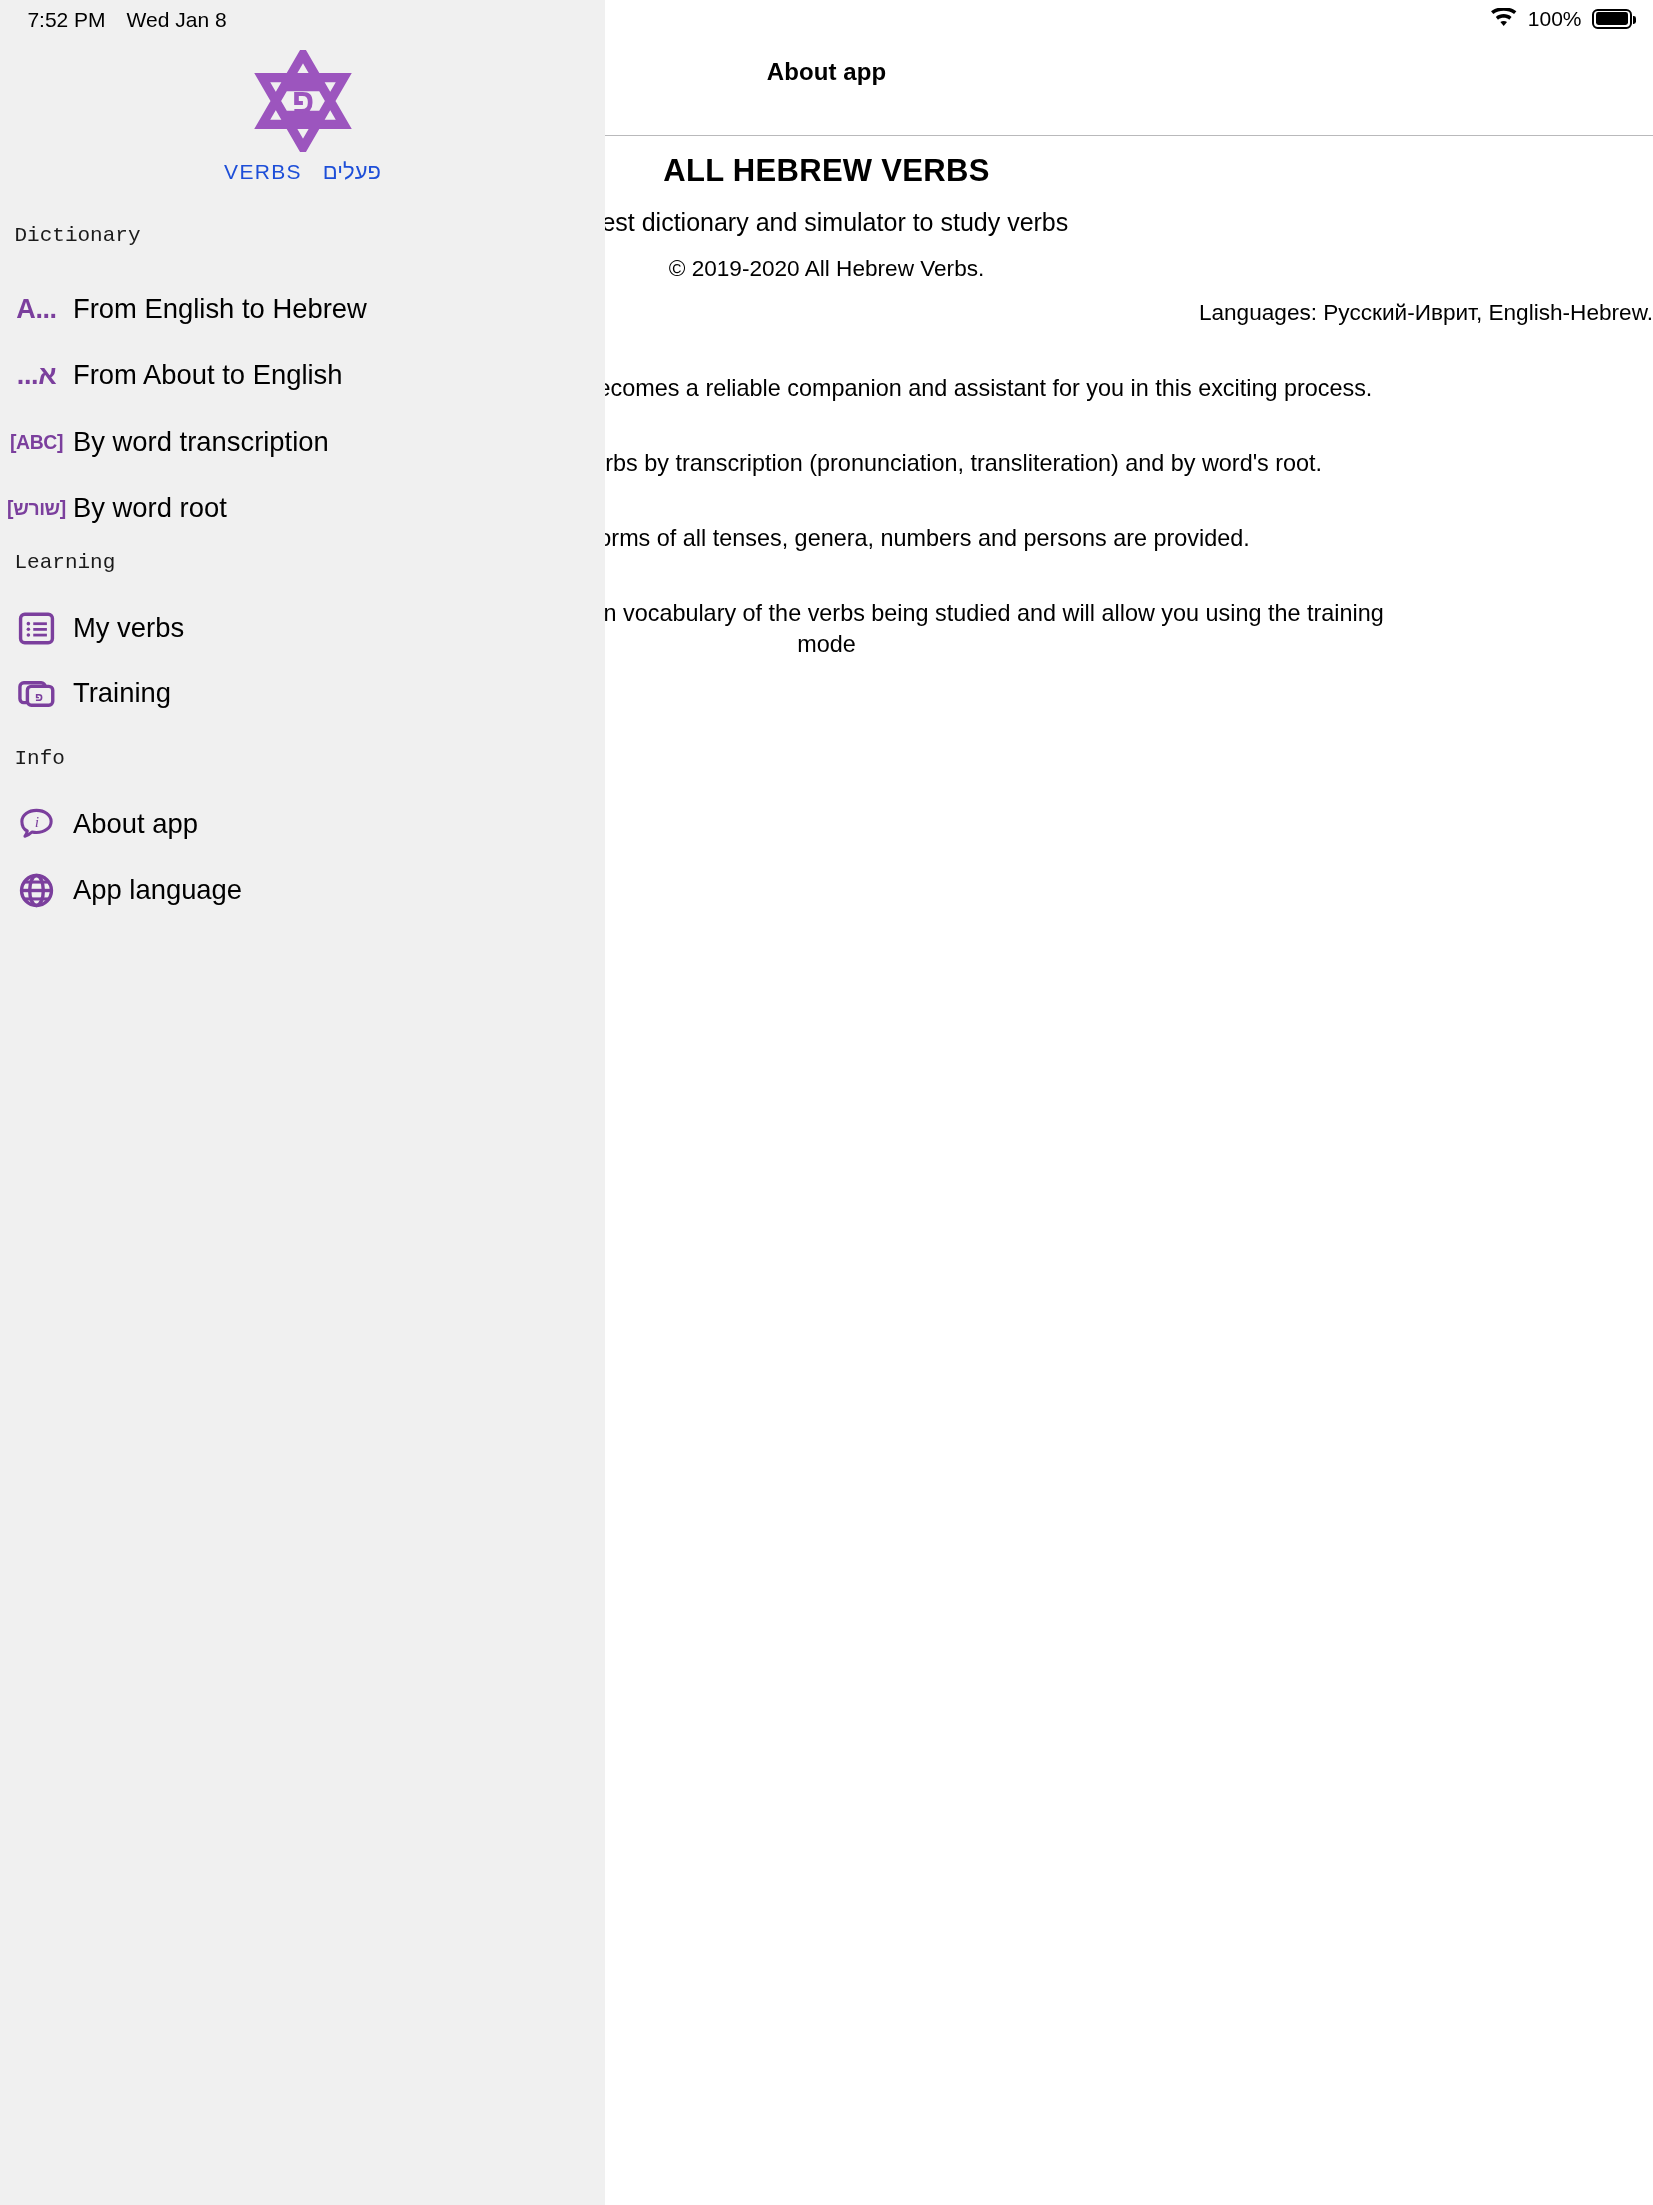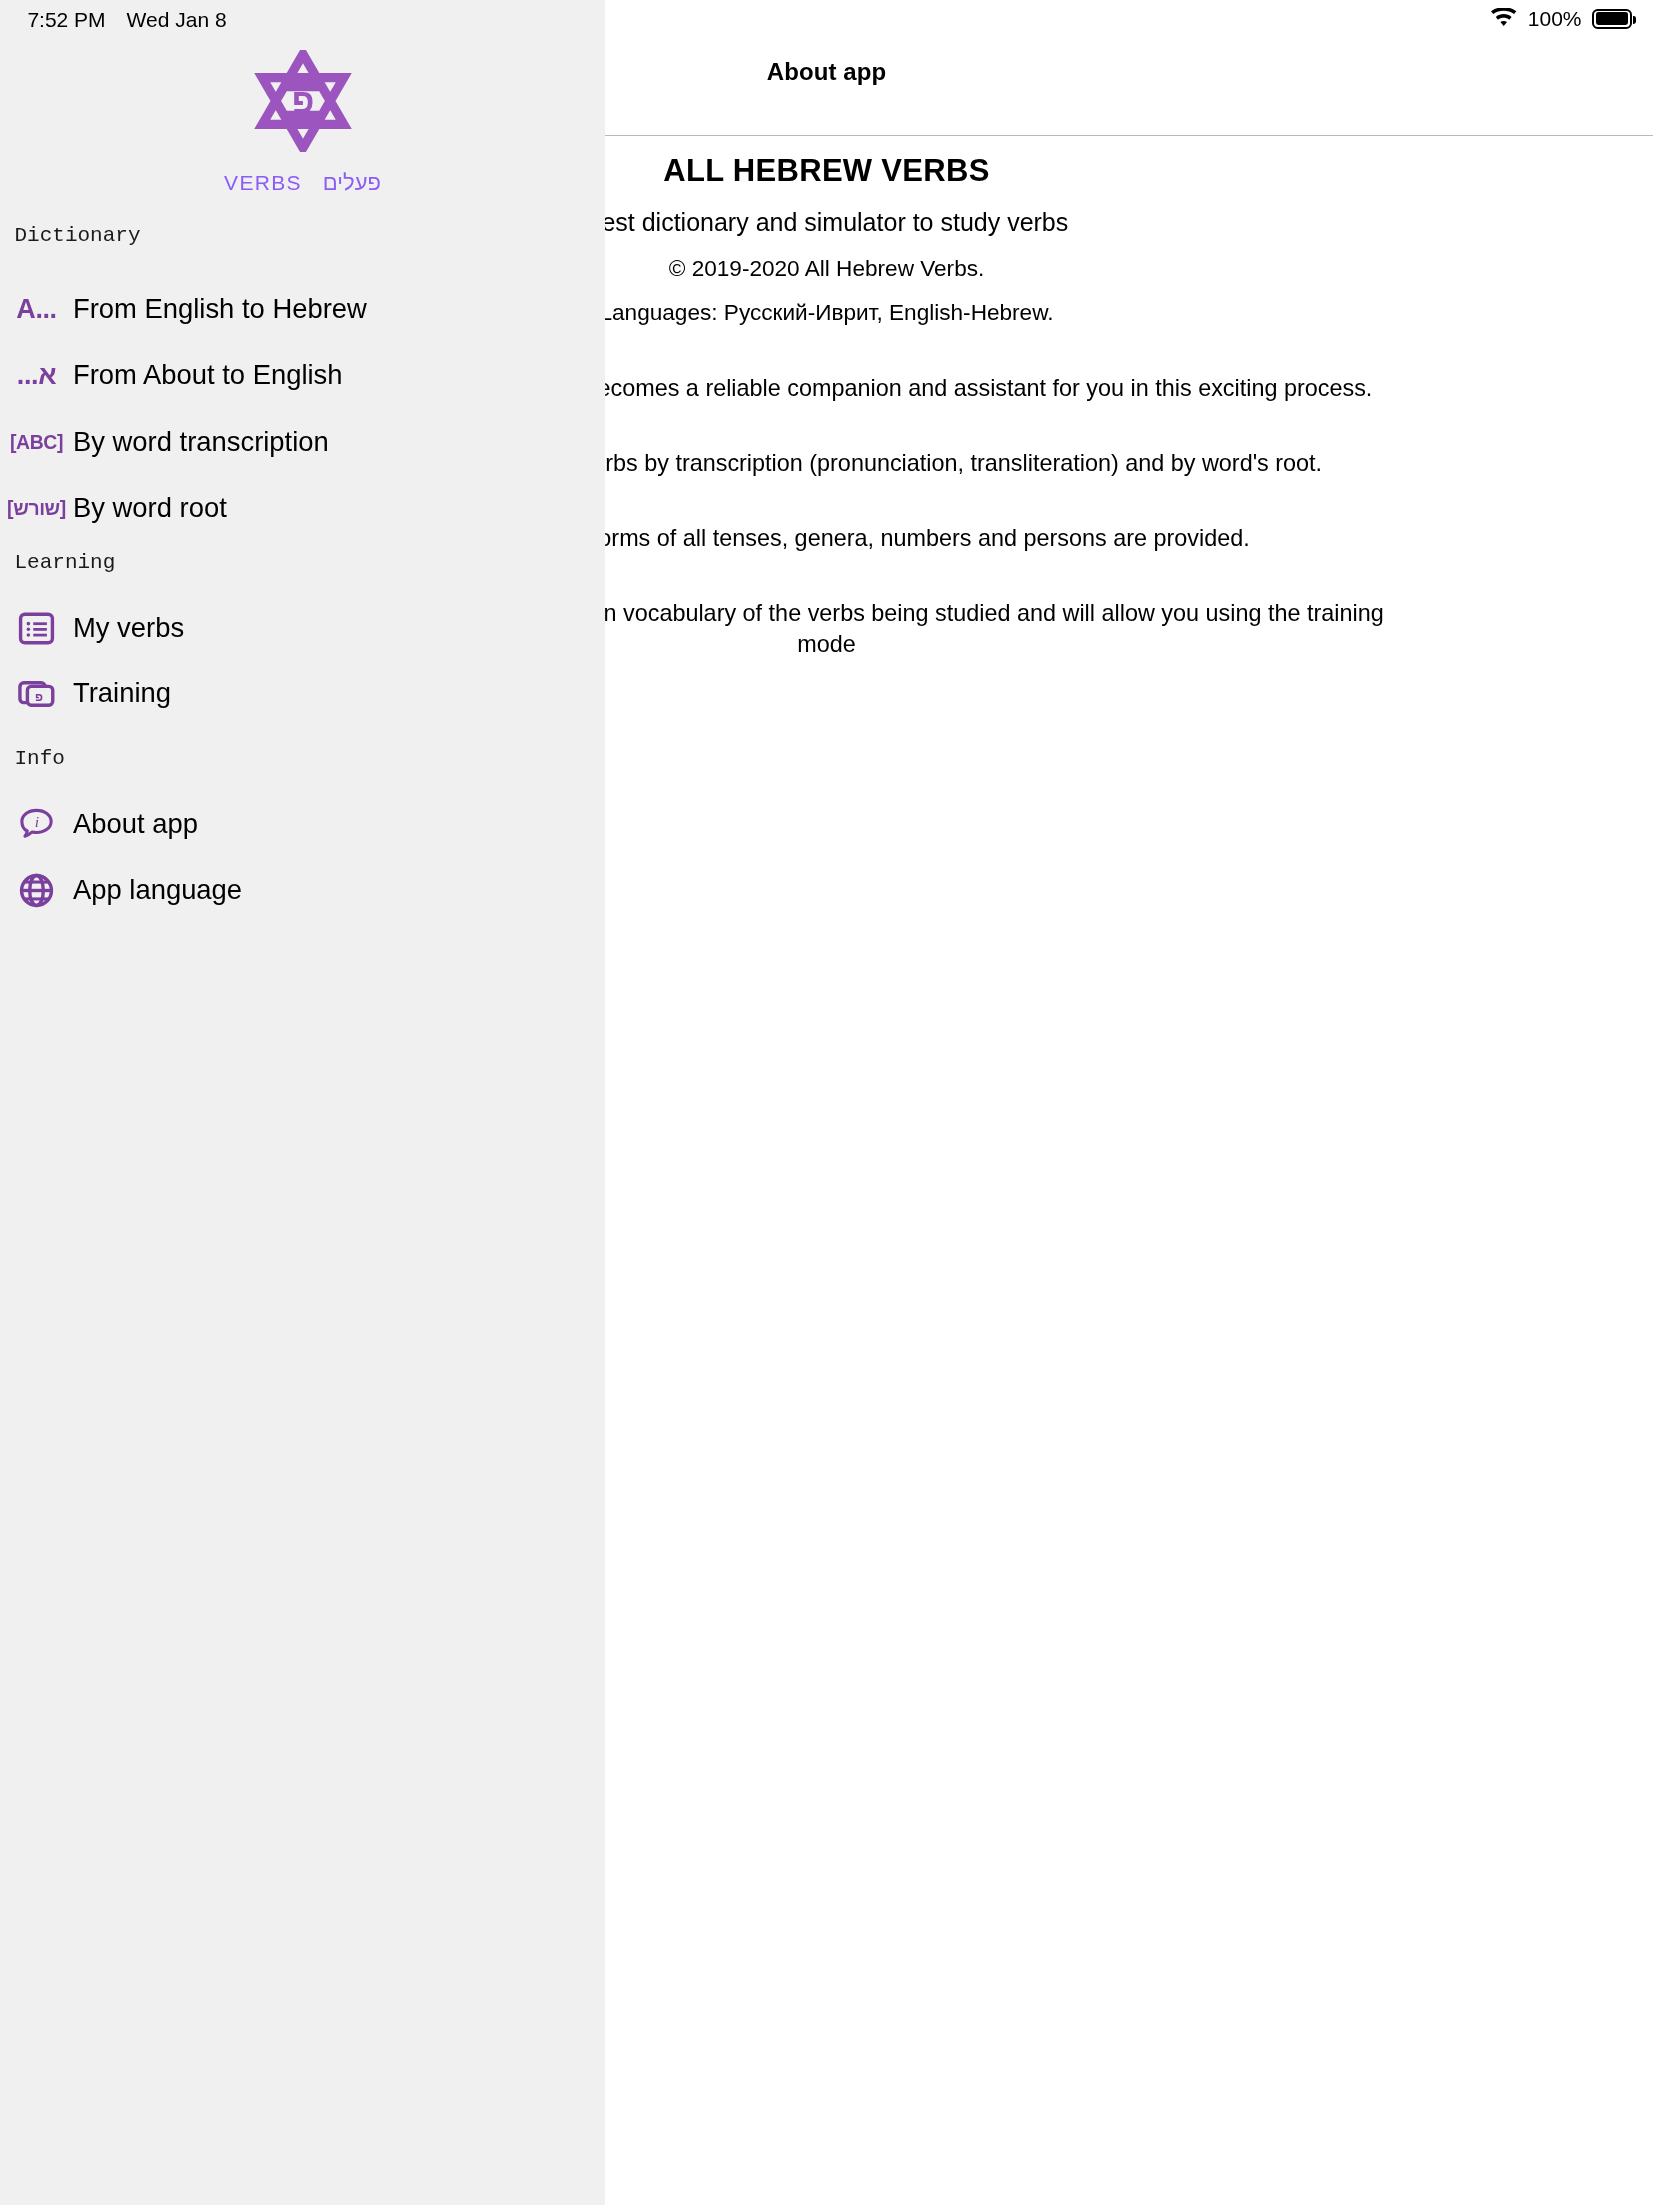--- a/index.html
+++ b/index.html
@@ -66,20 +66,21 @@
     font-size: 25px;
     font-weight: normal;
   }
   .about-copy {
     margin-top: 19px;
     font-size: 22.6px;
   }
   .about-langs {
     margin-top: 18px;
     font-size: 22.6px;
+    text-align: right;
   }
   .about-para {
     margin: 0 auto;
     width: 1154px;
     font-size: 23.4px;
     line-height: 1.32;
   }
   .p1 { margin-top: 47px; }
   .p2 { margin-top: 44px; }
   .p3 { margin-top: 44px; }
@@ -154,23 +155,23 @@
   
   .logo-wrap {
     position: absolute;
     left: 0;
     top: 50px;
     width: 605px;
     text-align: center;
   }
   .logo-star { display: inline-block; }
   .logo-caption {
-    margin-top: 15px;
+    margin-top: 4px;
     font-size: 21px;
-    color: #8b5cf6;
+    color: #1d4ed8;
     letter-spacing: 1.3px;
     white-space: nowrap;
   }
   .logo-caption .heb {
     margin-left: 21px;
     letter-spacing: 0px;
     font-size: 22px;
   }
 
   

